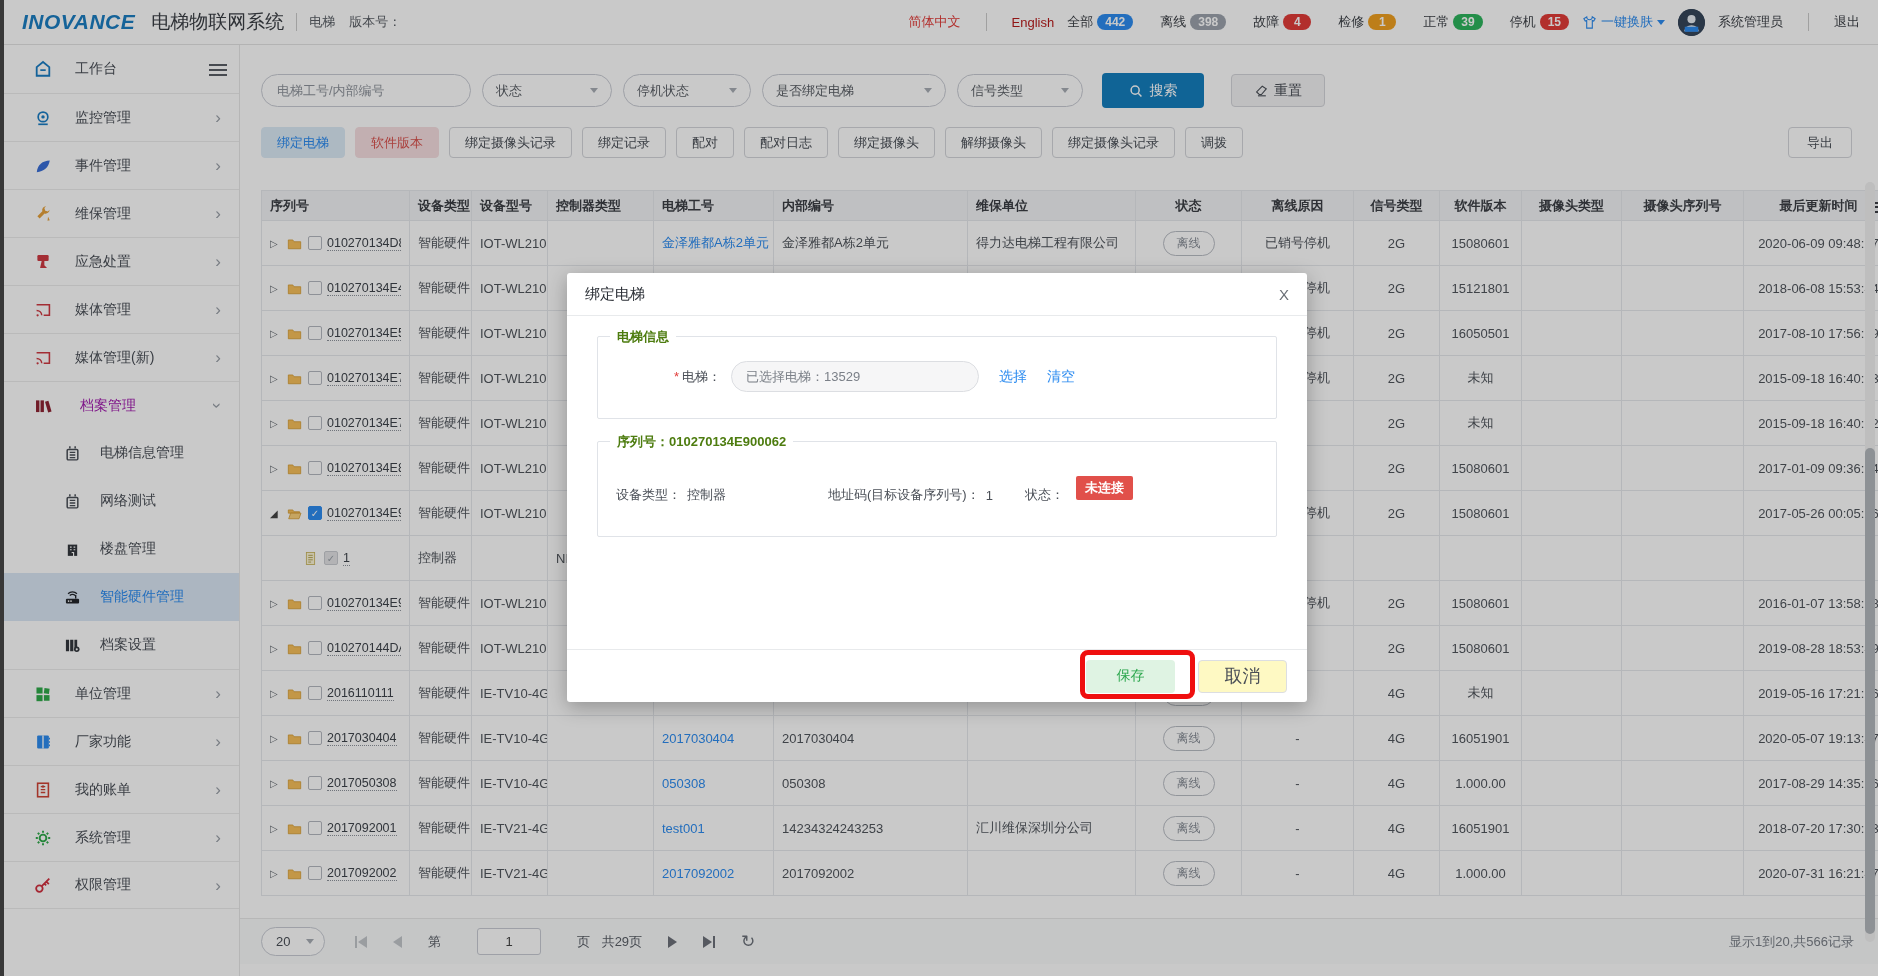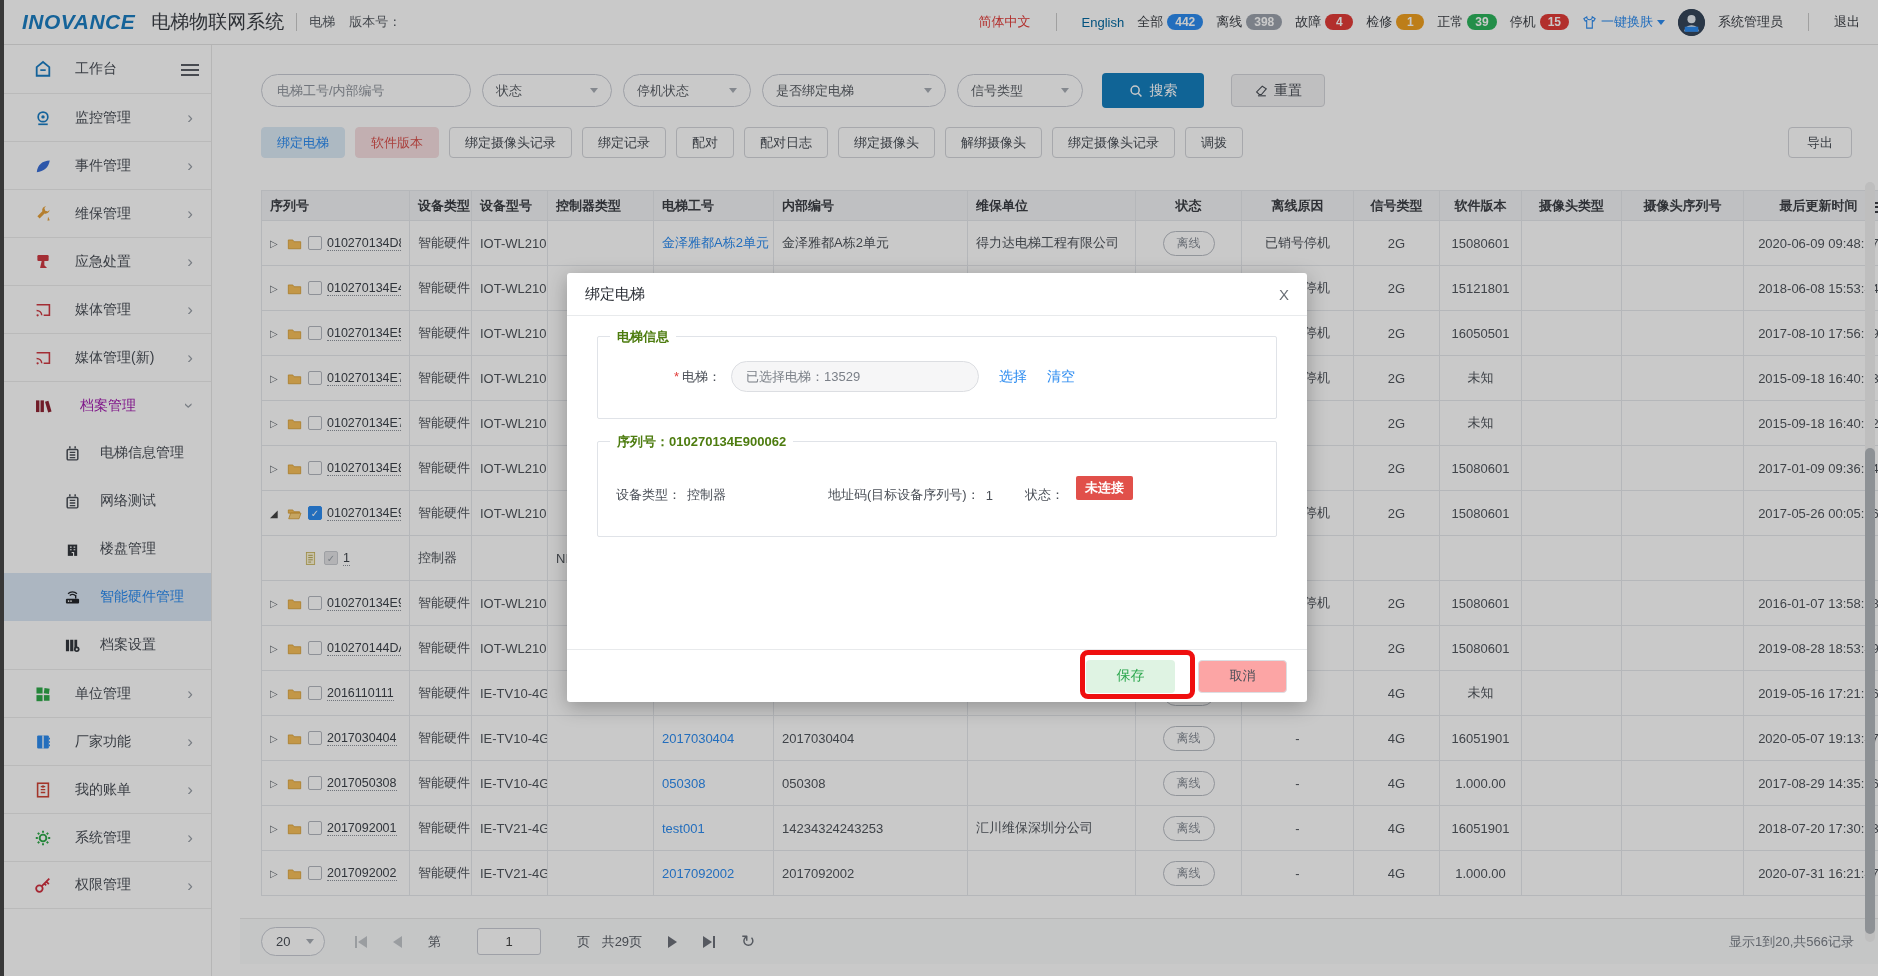--- a/index.html
+++ b/index.html
@@ -9,35 +9,35 @@
 
   
   .topbar { position:absolute; left:0; top:0; right:0; height:45px; background:#fff;
             border-bottom:1px solid #e3e3e3; display:flex; align-items:center; padding:0 18px 0 14px; z-index:5;}
   .logo { font-size:21px; font-weight:800; font-style:italic; color:#1b7ec2; letter-spacing:.5px; margin-left:8px;}
   .app-title { font-size:19px; color:#3b3f45; margin-left:16px; }
   .vdiv { width:1px; height:18px; background:#ccc; margin:0 12px; }
   .prodver { font-size:13px; color:#5a5f66; display:flex; gap:14px; }
   .tb-right { margin-left:auto; display:flex; align-items:center; gap:13px; font-size:13px; }
   .lang-zh { color:#e23c39; }
-  .lang-en { color:#0369a1; }
+  .lang-en { color:#b91c1c; }
   .stat { display:flex; align-items:center; gap:4px; color:#3b3f45; }
   .stat .badge { min-width:28px; padding:1px 8px; border-radius:10px; color:#fff; font-size:12px;
                  font-weight:bold; text-align:center; }
   .skin { color:#2d8cf0; display:flex; align-items:center; gap:4px; }
   .caret-down { width:0; height:0; border-left:4px solid transparent; border-right:4px solid transparent;
                 border-top:5px solid #2d8cf0; display:inline-block; }
   .avatar { width:27px; height:27px; border-radius:50%; background:#36465a; overflow:hidden; }
   .plain { color:#3b3f45; }
 
   
   .edge-strip { position:absolute; left:0; top:0; width:4px; height:976px; background:#474747; z-index:6; }
 
   
-  .sidebar { position:absolute; left:0; top:45px; bottom:0; width:212px; background:#fff;
+  .sidebar { position:absolute; left:0; top:45px; bottom:0; width:240px; background:#fff;
              border-right:1px solid #e7e7e7; z-index:4; }
   .collapse-toggle { position:absolute; right:12px; top:16px; width:18px; cursor:pointer; }
   .collapse-toggle i { display:block; height:2px; background:#5a5f66; margin:3px 0; }
   .side-item { position:relative; height:48px; display:flex; align-items:center; padding-left:34px; cursor:pointer; }
   .side-item.l1 { border-top:1px solid #ececec; }
   .side-item.l1:first-child { border-top:none; }
   .side-item.l1.last { border-bottom:1px solid #ececec; }
   .si-icon { width:22px; height:18px; display:flex; align-items:center; }
   .si-icon svg { width:18px; height:18px; }
   .side-item.l2 { padding-left:64px; }
@@ -150,43 +150,43 @@
              color:#7b8088; font-size:13px; padding:0 14px; margin-left:10px; outline:none;
              font-family:"Liberation Sans","DejaVu Sans",sans-serif;}
   .m-link { color:#2d8cf0; font-size:14px; margin-left:20px; cursor:pointer; }
   .m-kv { font-size:13px; color:#4a4f57;margin-top:14px; }
   .conn-badge { display:inline-block; background:#e1504a; color:#fff; font-size:13px; font-weight:bold;
                 padding:3px 9px; border-radius:2px; margin-left:6px; }
   .m-foot { border-top:1px solid #e8eaec; height:53px; display:flex; align-items:center;
             justify-content:flex-end; padding:0 20px; gap:23px; }
   .btn-save { width:89px; height:33px; background:#dff3e3; color:#2aa64c; border:none; border-radius:4px;
               font-size:14px; cursor:pointer; font-family:"Liberation Sans","DejaVu Sans",sans-serif;}
-  .btn-cancel { width:89px; height:33px; background:#fca5a5; color:#4a4f57; border:1px solid #dcdee2;
-                border-radius:4px; font-size:13px; cursor:pointer; font-family:Liberation Mono, monospace;}
+  .btn-cancel { width:89px; height:33px; background:#fef9c3; color:#4a4f57; border:1px solid #dcdee2;
+                border-radius:4px; font-size:18px; cursor:pointer; font-family:Liberation Mono, monospace;}
   .red-annot { position:absolute; left:1080px; top:650px; width:115px; height:49px; border:5px solid #ef0f0f;
                border-radius:8px; z-index:80; pointer-events:none; }
 </style>
 </head>
 <body>
 
 <div class="edge-strip"></div>
 
 <header class="topbar">
   <span class="logo">INOVANCE</span>
   <span class="app-title">电梯物联网系统</span>
   <span class="vdiv"></span>
   <span class="prodver">
     <span>电梯</span>
     <span>版本号：</span>
   </span>
   <div class="tb-right">
     <span class="lang-zh">简体中文</span>
     <span class="vdiv"></span>
     <span class="lang-en">English</span>
-    <span id="stats-mount" style="display:flex;gap:13px;align-items:center;">
+    <span id="stats-mount" style="display:flex;gap:27px;align-items:center;">
         <span class="stat">
           <span>全部</span>
           <span class="badge" style="background:#2d8cf0">442</span>
         </span>
         <span class="stat">
           <span>离线</span>
           <span class="badge" style="background:#9ca3ad">398</span>
         </span>
         <span class="stat">
           <span>故障</span>

